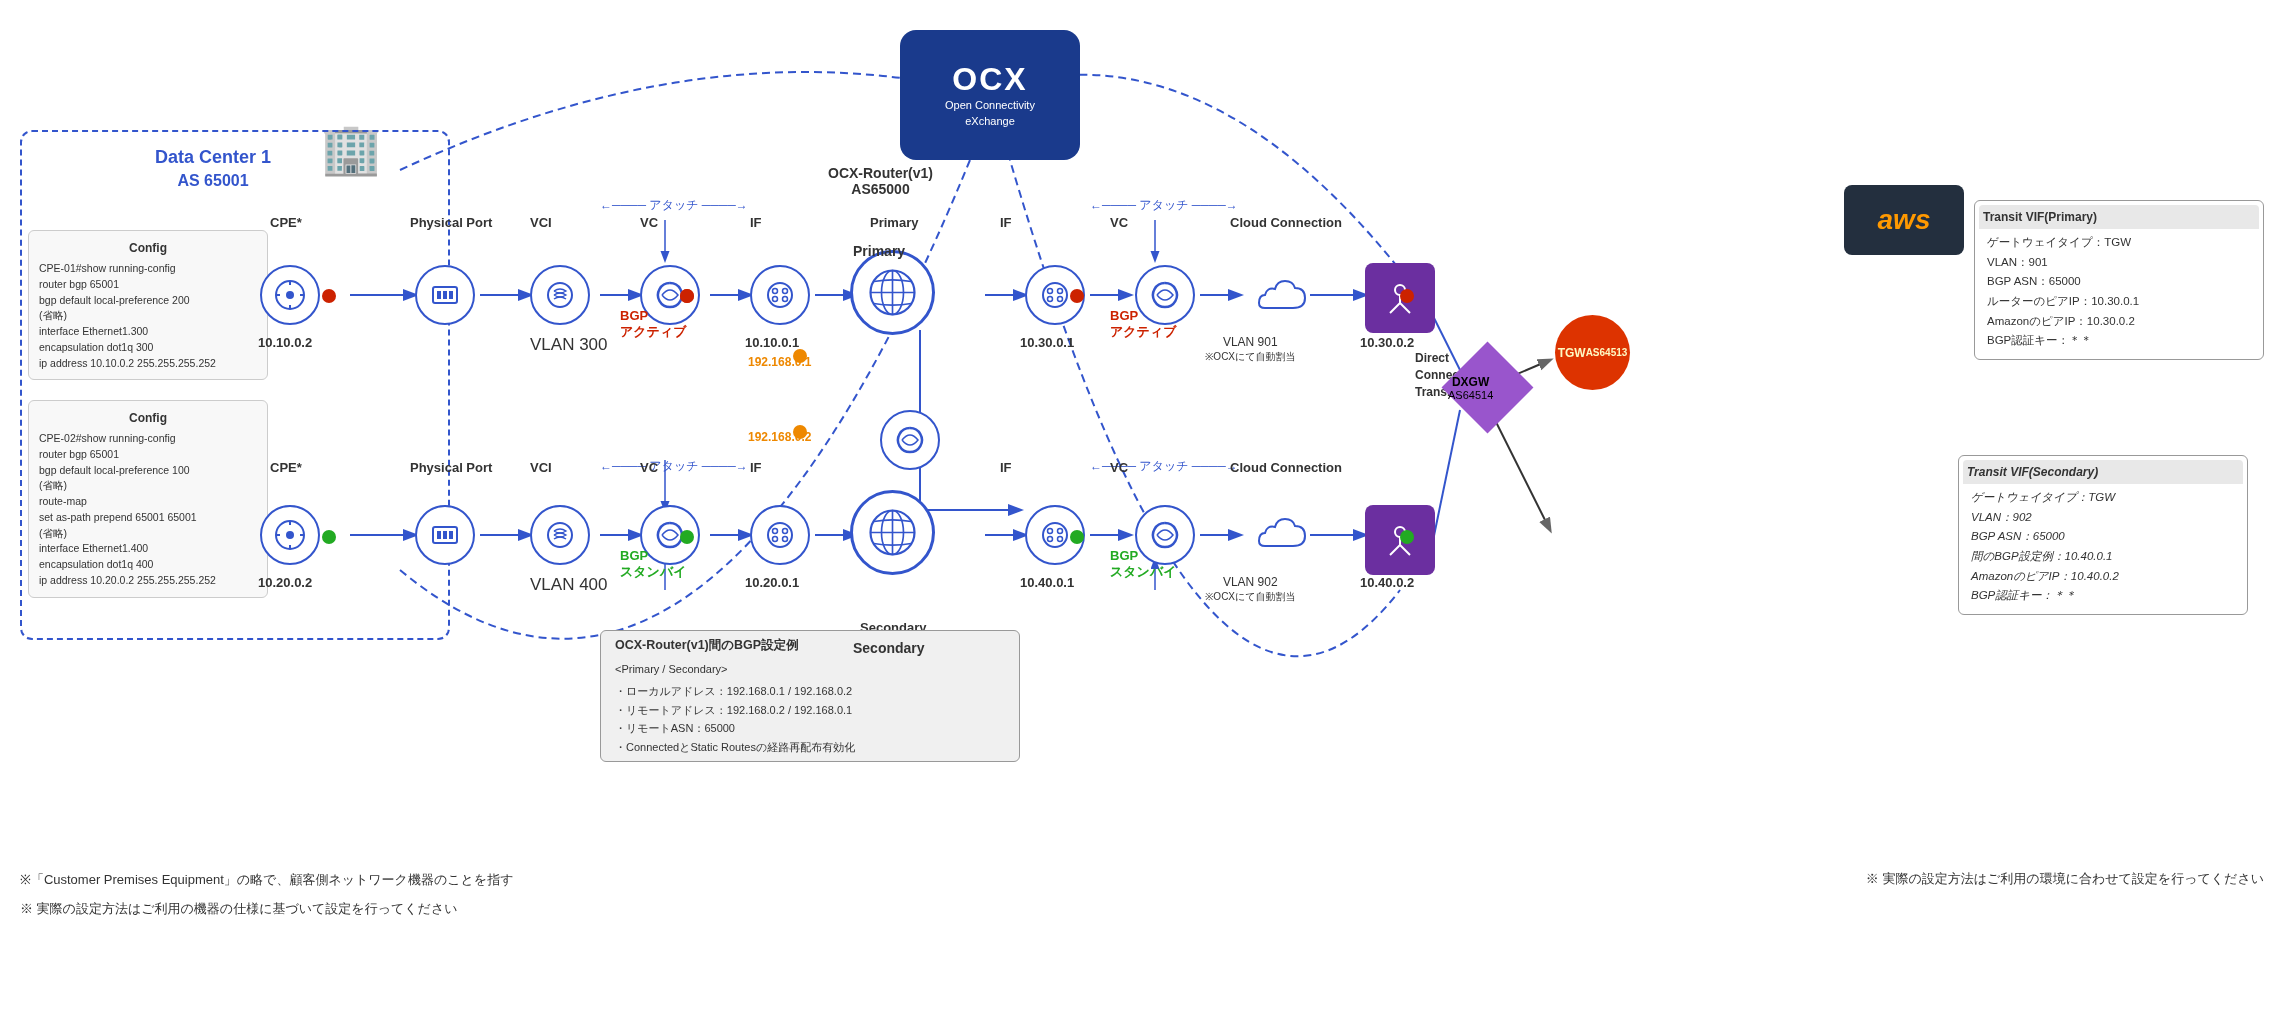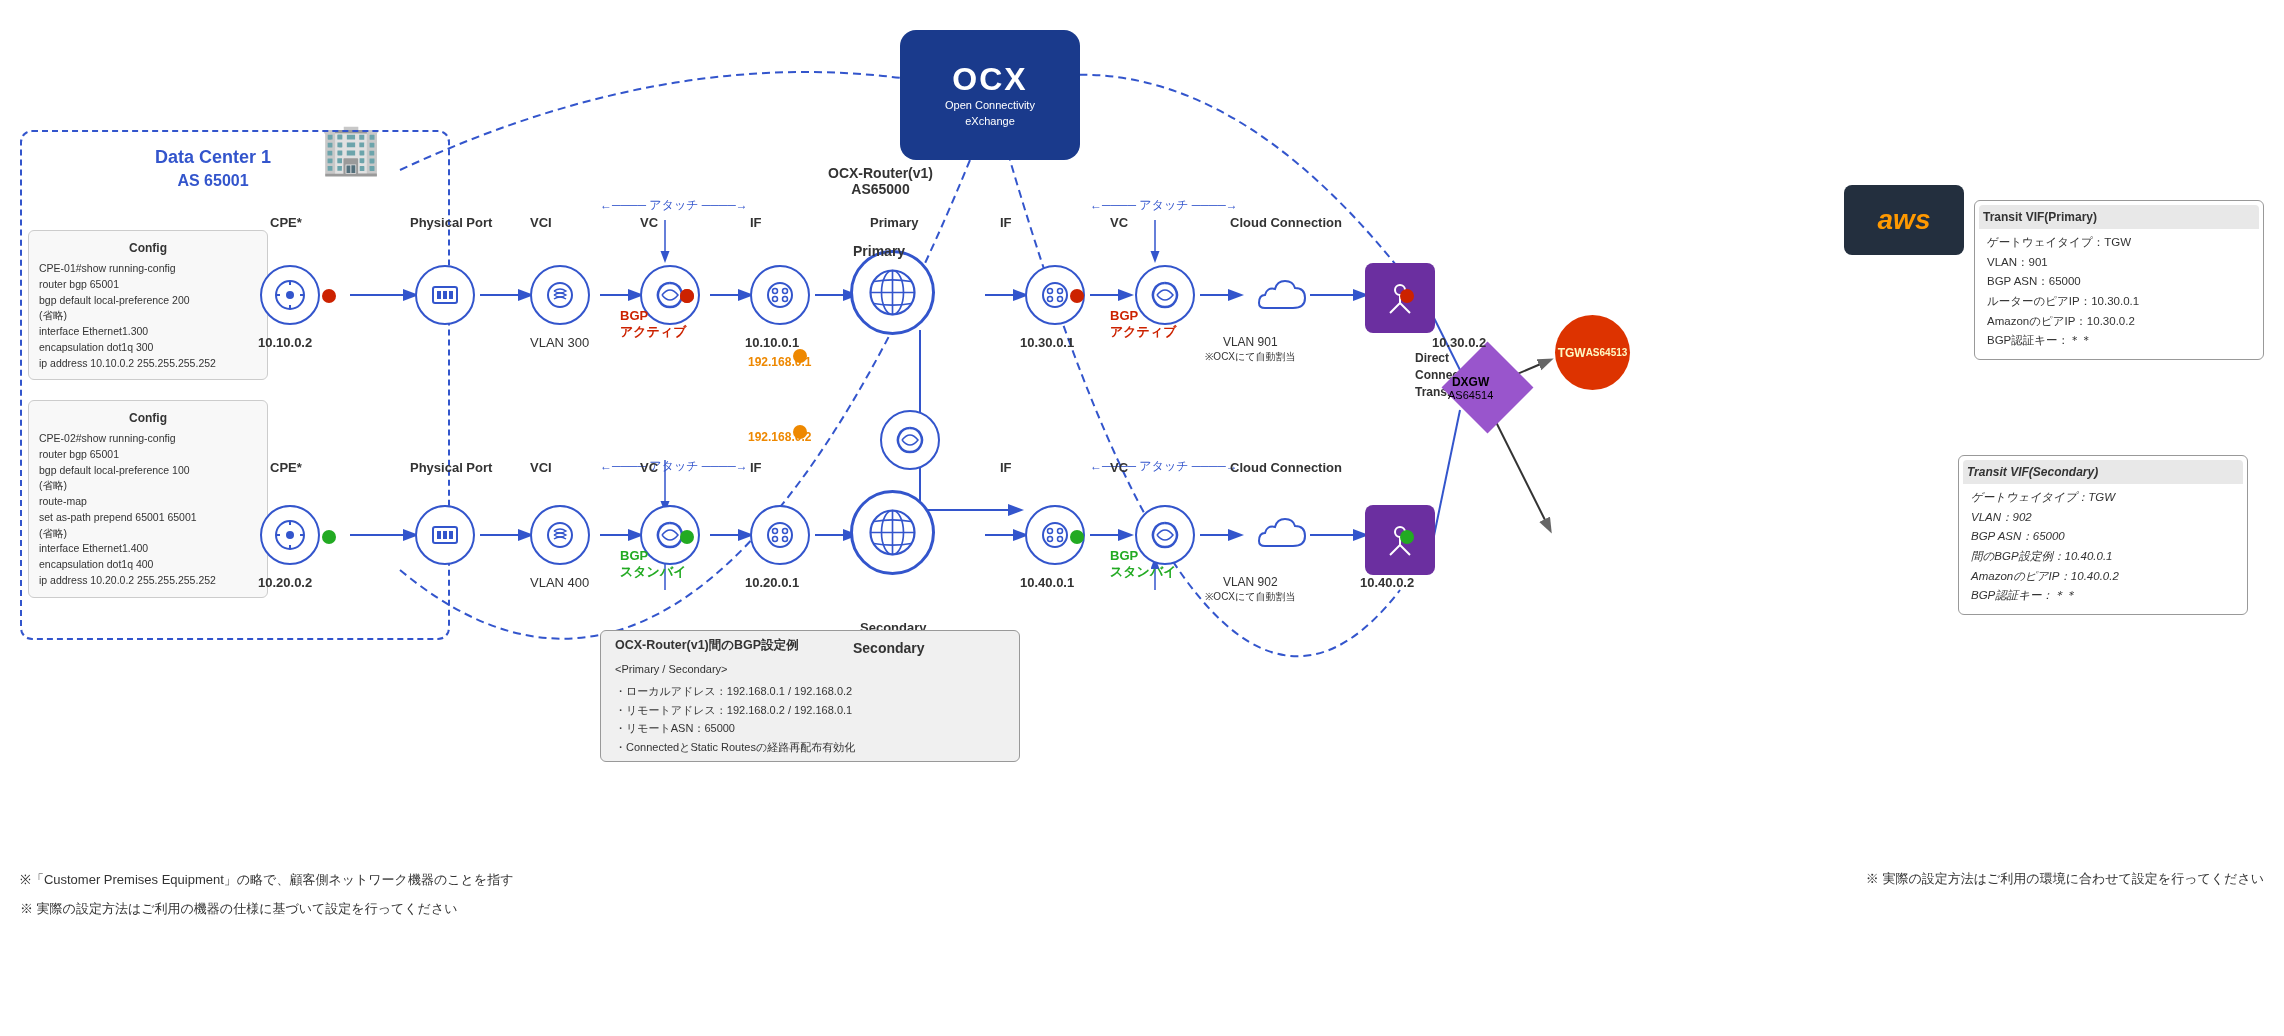--- a/index.html
+++ b/index.html
@@ -270,21 +270,21 @@
     .attach-label {
       position: absolute;
       font-size: 12px;
       color: #333;
       z-index: 6;
     }
 
     
     .vlan-label {
       position: absolute;
-      font-size: 13px;
+      font-size: 17px;
       color: #333;
       z-index: 6;
       text-align: center;
     }
 
     
     .header-label {
       position: absolute;
       font-size: 13px;
       color: #333;
@@ -654,21 +654,21 @@
 
   <div style="position:absolute; left:1415px; top:350px; font-size:12px; color:#333; font-weight:bold; line-height:1.4;">
     Direct<br>Connect<br>Transit VIF
   </div>
 
   <div class="ip-label" style="left:258px; top:335px;">10.10.0.2</div>
   <div class="ip-label" style="left:745px; top:335px;">10.10.0.1</div>
   <div class="ip-label" style="left:748px; top:355px; color:#ee8800; font-size:12px;">192.168.0.1</div>
   <div class="ip-label" style="left:748px; top:430px; color:#ee8800; font-size:12px;">192.168.0.2</div>
   <div class="ip-label" style="left:1020px; top:335px;">10.30.0.1</div>
-  <div class="ip-label" style="left:1432px; top:335px;">10.30.0.2</div>
+  <div class="ip-label" style="left:1360px; top:335px;">10.30.0.2</div>
 
   <div class="ip-label" style="left:258px; top:575px;">10.20.0.2</div>
   <div class="ip-label" style="left:745px; top:575px;">10.20.0.1</div>
   <div class="ip-label" style="left:1020px; top:575px;">10.40.0.1</div>
   <div class="ip-label" style="left:1360px; top:575px;">10.40.0.2</div>
 
   <div class="vlan-label" style="left:530px; top:335px;">VLAN 300</div>
   <div class="vlan-label" style="left:530px; top:575px;">VLAN 400</div>
   <div class="vlan-label" style="left:1205px; top:335px; font-size:12px;">
     VLAN 901<br><span style="font-size:10px;">※OCXにて自動割当</span>

